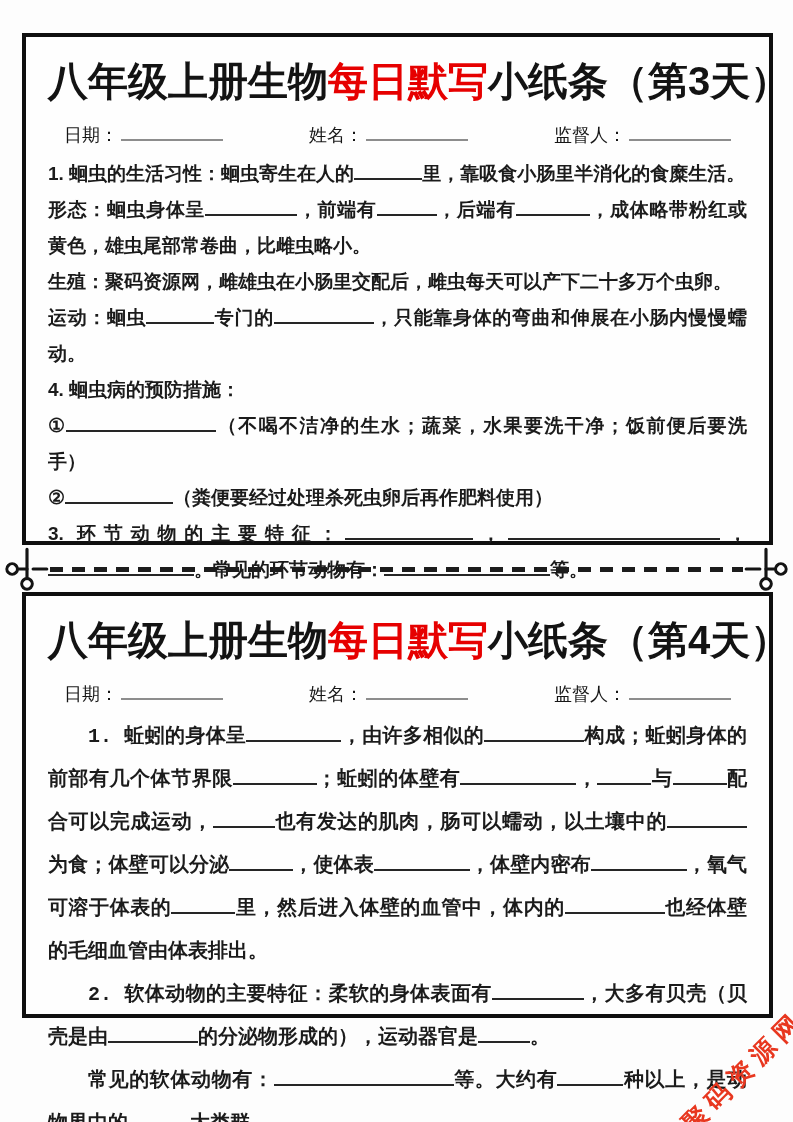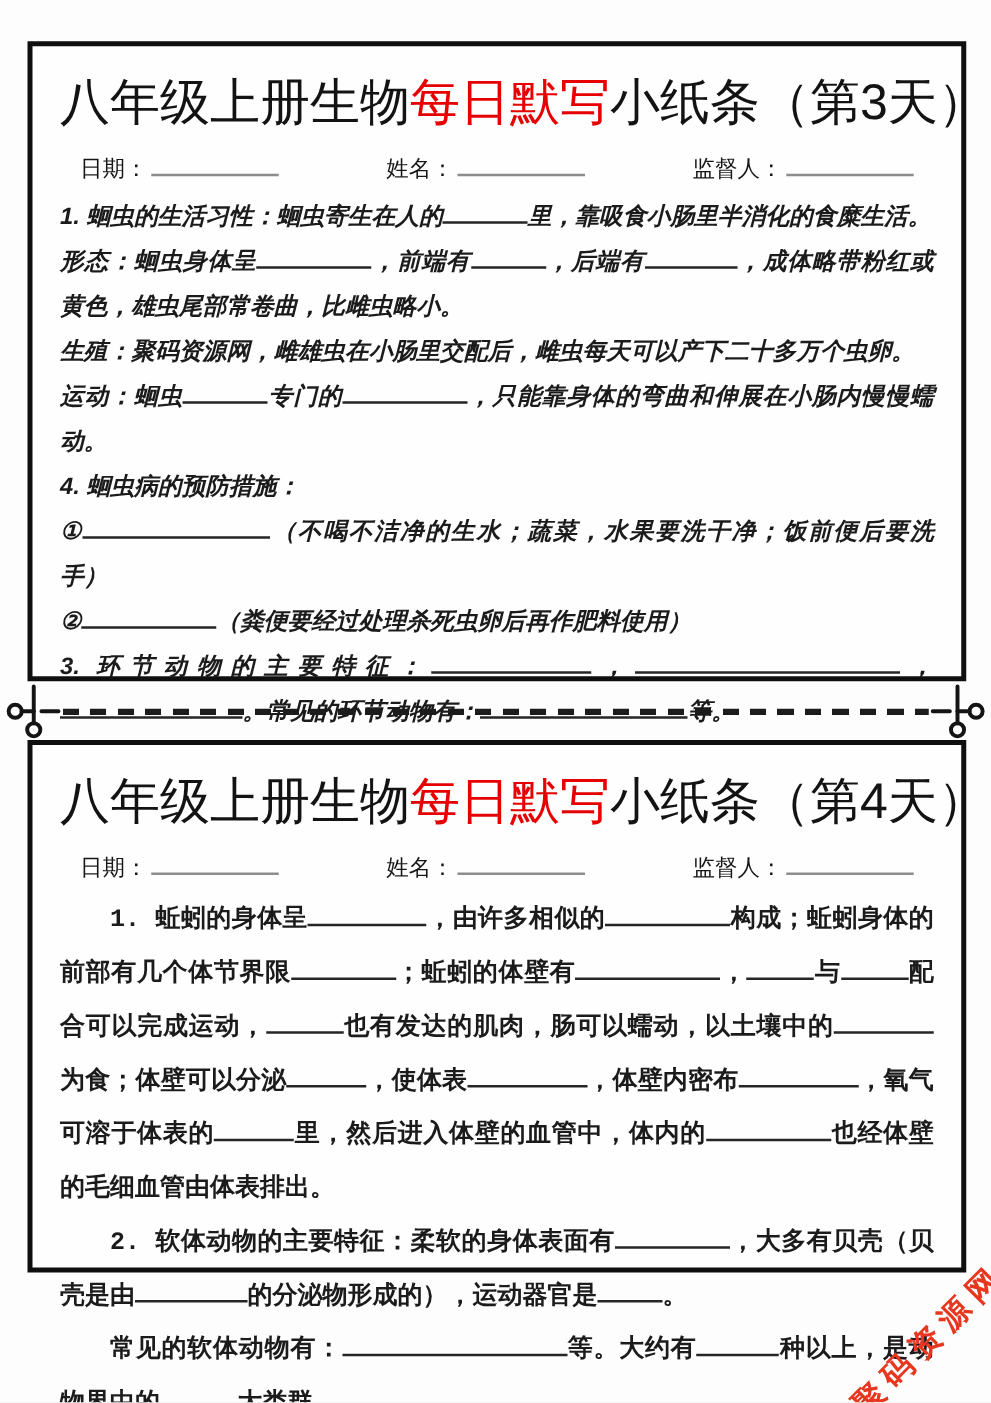--- a/index.html
+++ b/index.html
@@ -20,21 +20,21 @@
     background:#fefefe;
     padding:0 22px;
   }
   .card-day3 { top:33px;  height:512px; }
   .card-day4 { top:592px; height:426px; }
 
   .card-title {
     margin:17px 0 0 0;
     text-align:center;
     font-size:40px;
-    font-weight:normal;
+    font-weight:bold;
     letter-spacing:0px;
     white-space:nowrap;
     color:#131313;
   }
   .card-title .hl { color:#e60000; }
 
   .meta-row {
     margin-top:12px;
     display:flex;
     justify-content:space-between;
@@ -49,21 +49,21 @@
     width:102px; height:1em;
     border-bottom:2px solid #8d8d8d;
     margin-left:3px;
     vertical-align:baseline;
   }
 
   .body { margin-top:9px; text-align:justify; }
   .card-day3 .body { font-size:19px; }
   .card-day4 .body { font-size:20px; }
   .para { margin:0; font-weight:bold; color:#1b1b1b; }
-  .card-day3 .para { line-height:36px;font-style:italic; }
+  .card-day3 .para { line-height:36px; }
   .card-day4 .para { line-height:43px;font-family:Liberation Mono, monospace; }
   .para.indent { text-indent:2em; }
   .blank {
     display:inline-block;
     height:1em;
     border-bottom:2px solid #262626;
     vertical-align:baseline;
   }
 
   .cutline {

